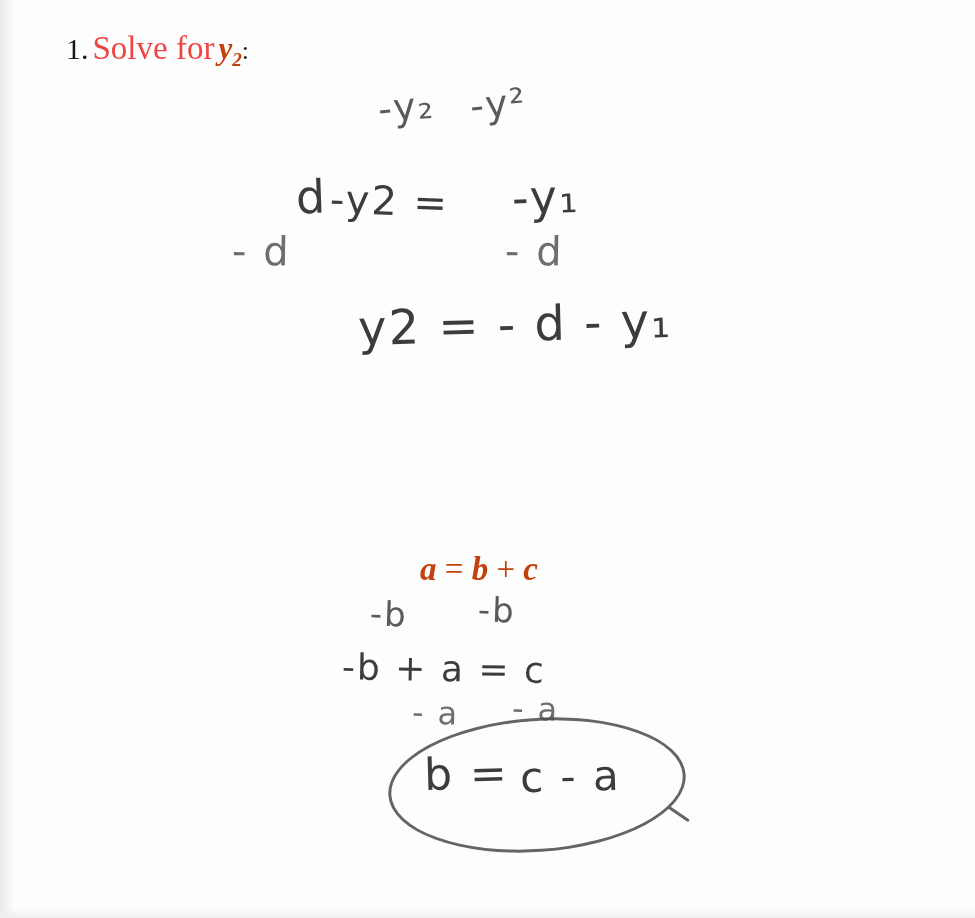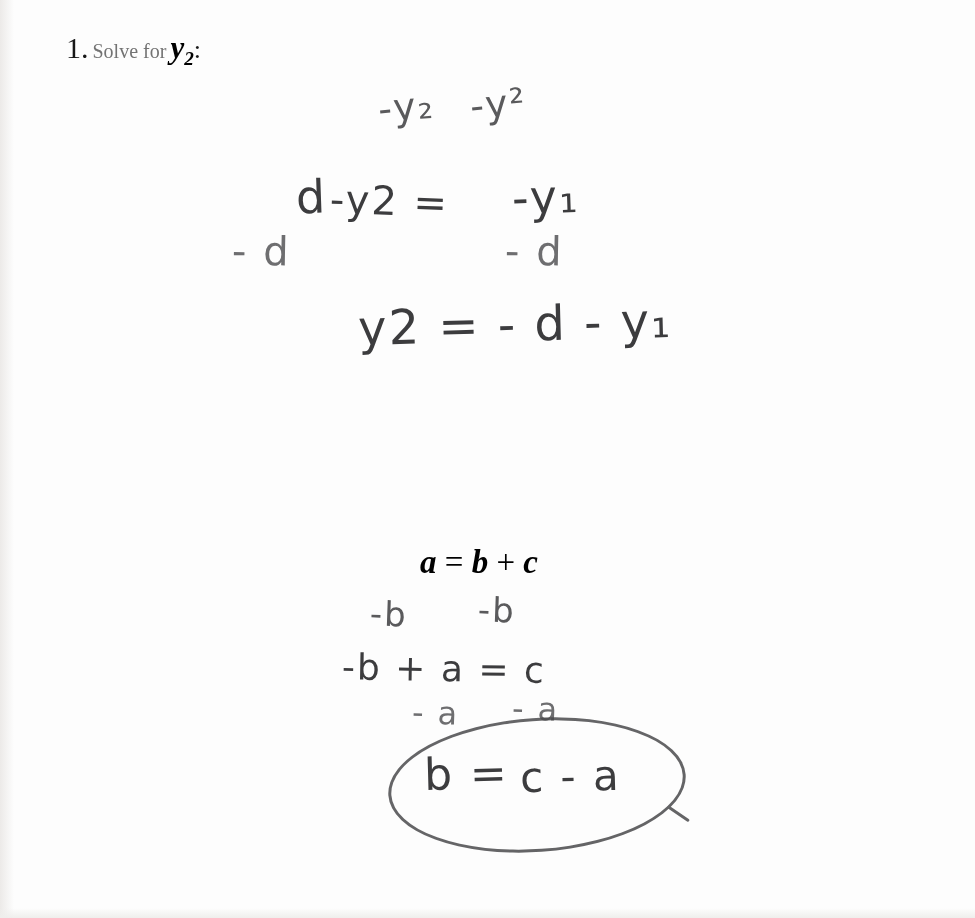--- a/index.html
+++ b/index.html
@@ -21,29 +21,30 @@
     position: absolute;
     white-space: nowrap;
   }
   .prob-num {
     font-family: "Liberation Serif", serif;
     font-size: 30px;
     color: #171717;
   }
   .prob-text {
     font-family: "Liberation Serif", serif;
-    font-size: 20px;
-    color: #737373;
+    font-size: 33px;
+    color: #ef4444;
   }
   .prob-eq {
     font-family: "Liberation Serif", serif;
     font-style: italic;
     font-weight: bold;
     font-size: 33px;
-    color: #000000;
+    color: #c2410c;
+    margin-top: 7px;
   }
   .sub {
     font-size: 0.62em;
     vertical-align: sub;
     font-style: italic;
     font-weight: bold;
   }
   .colon {
     font-style: normal;
     font-weight: normal;

